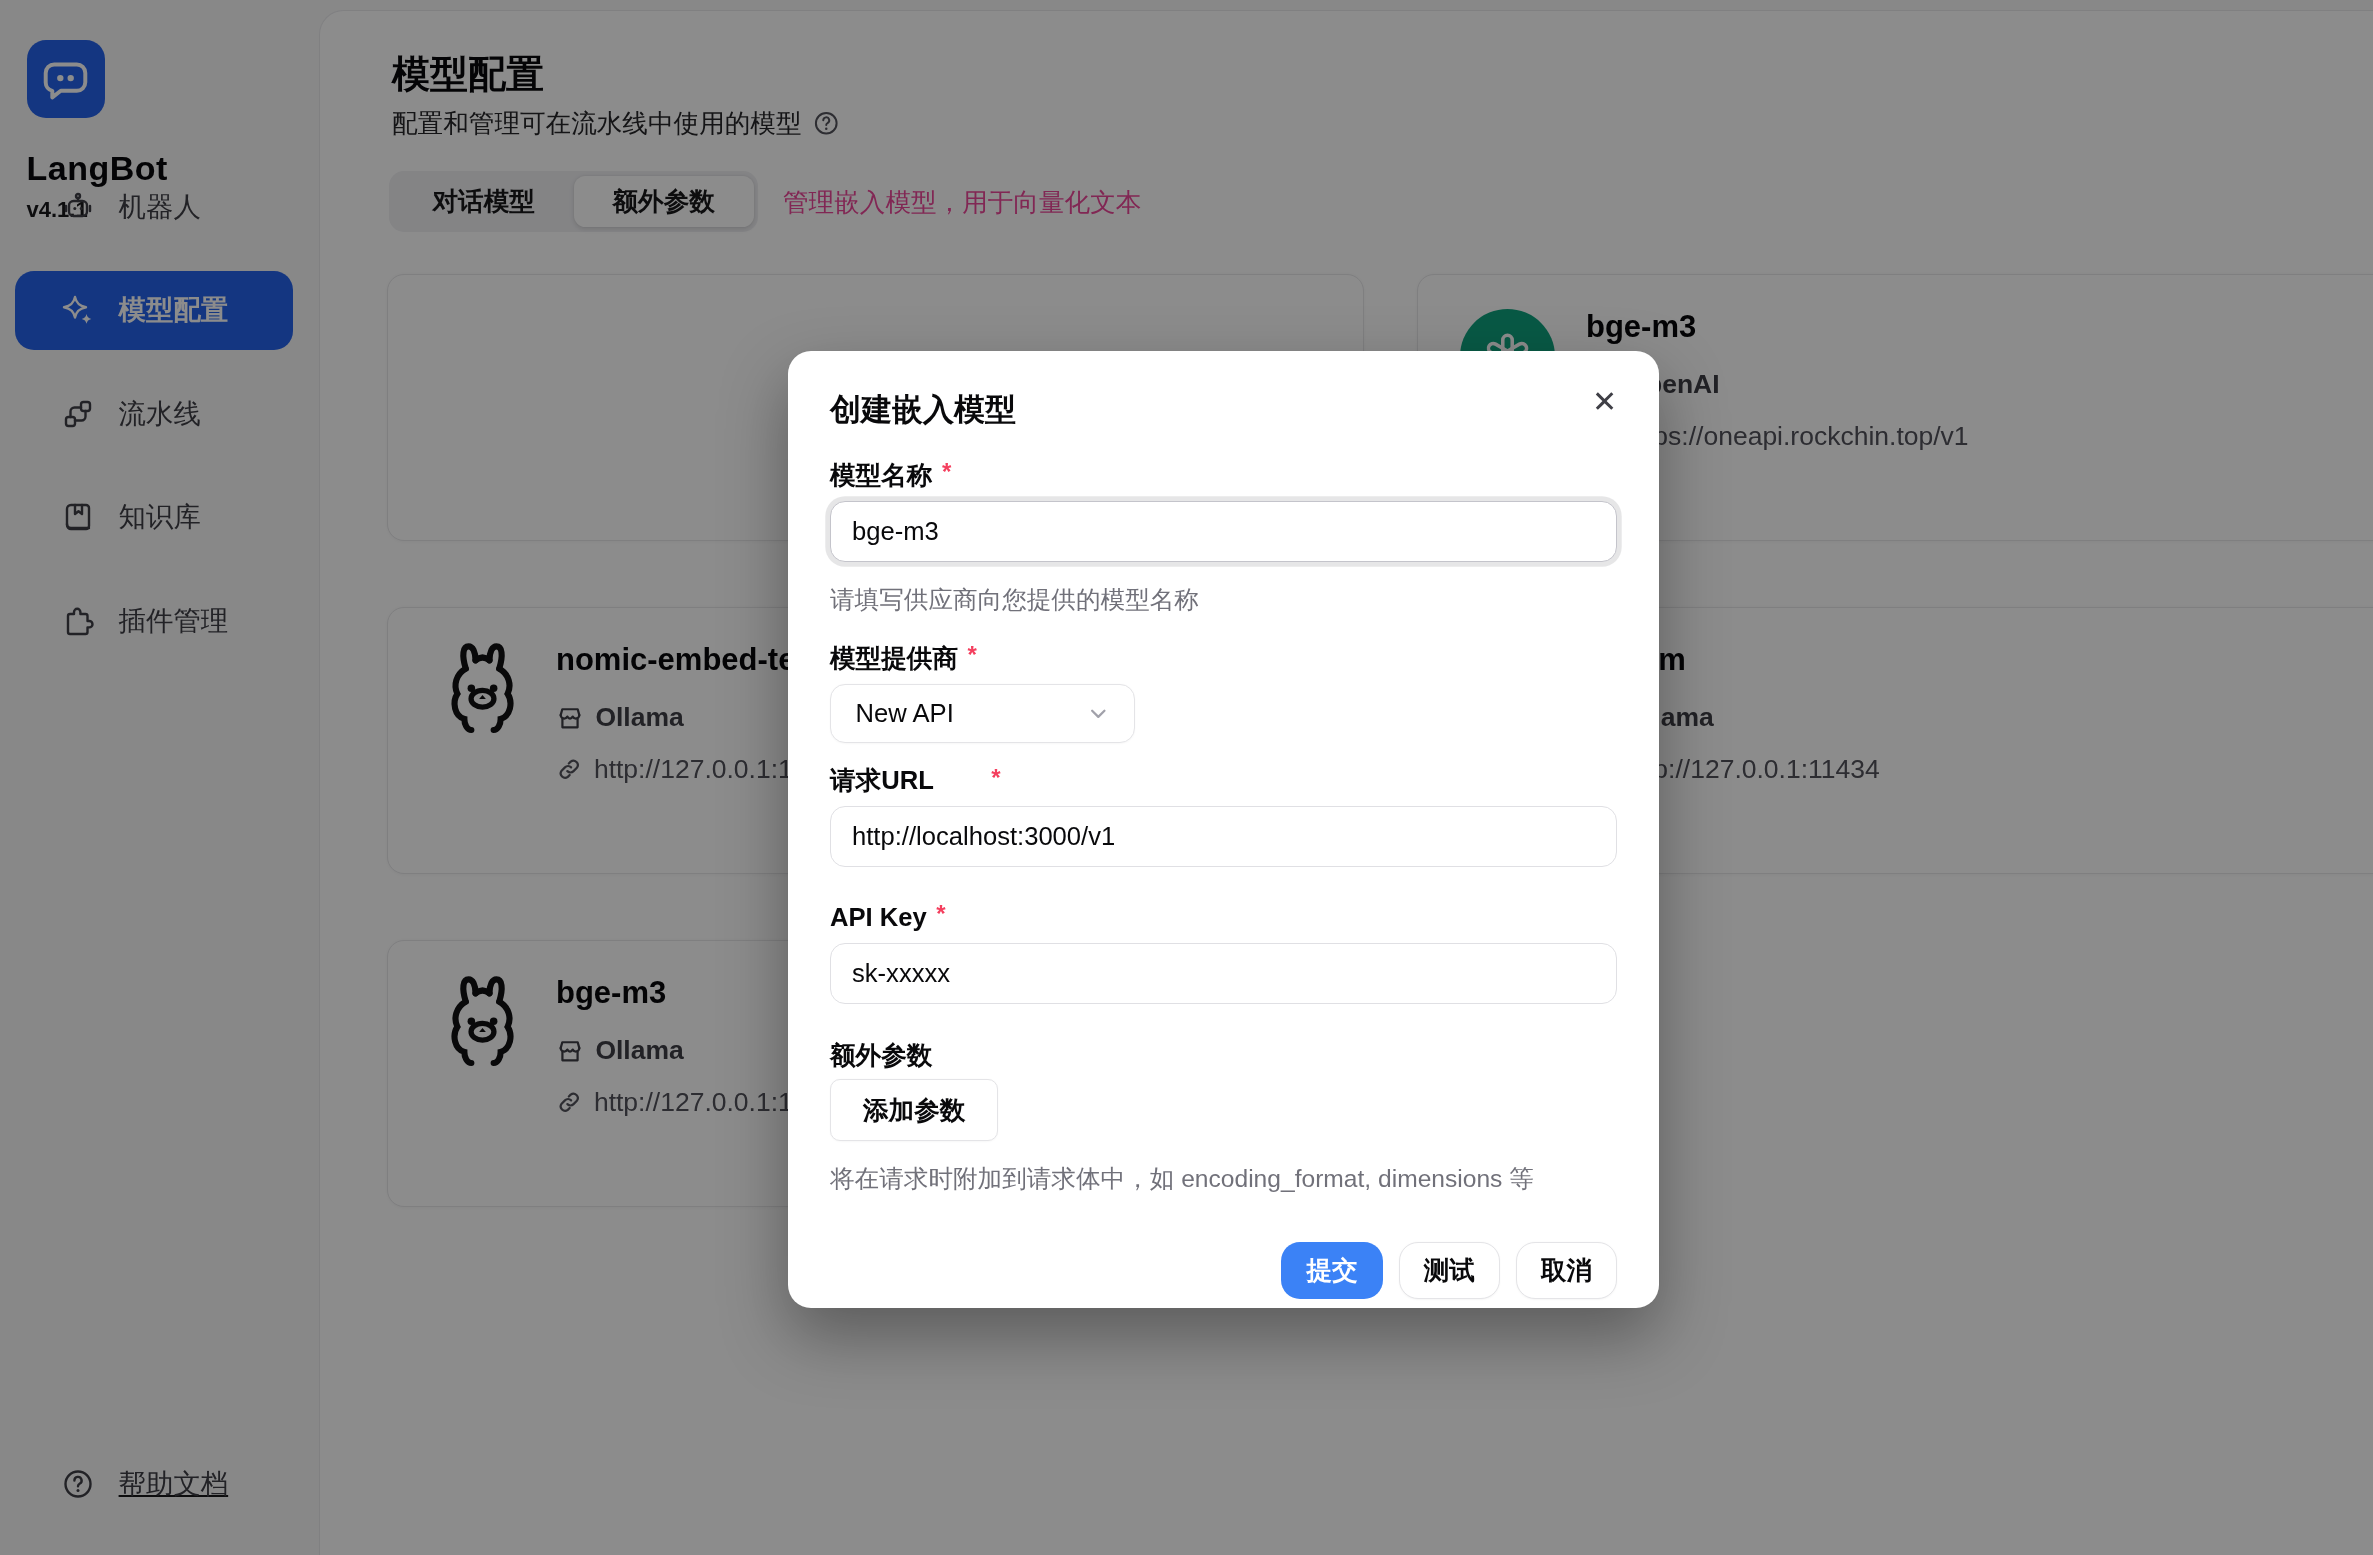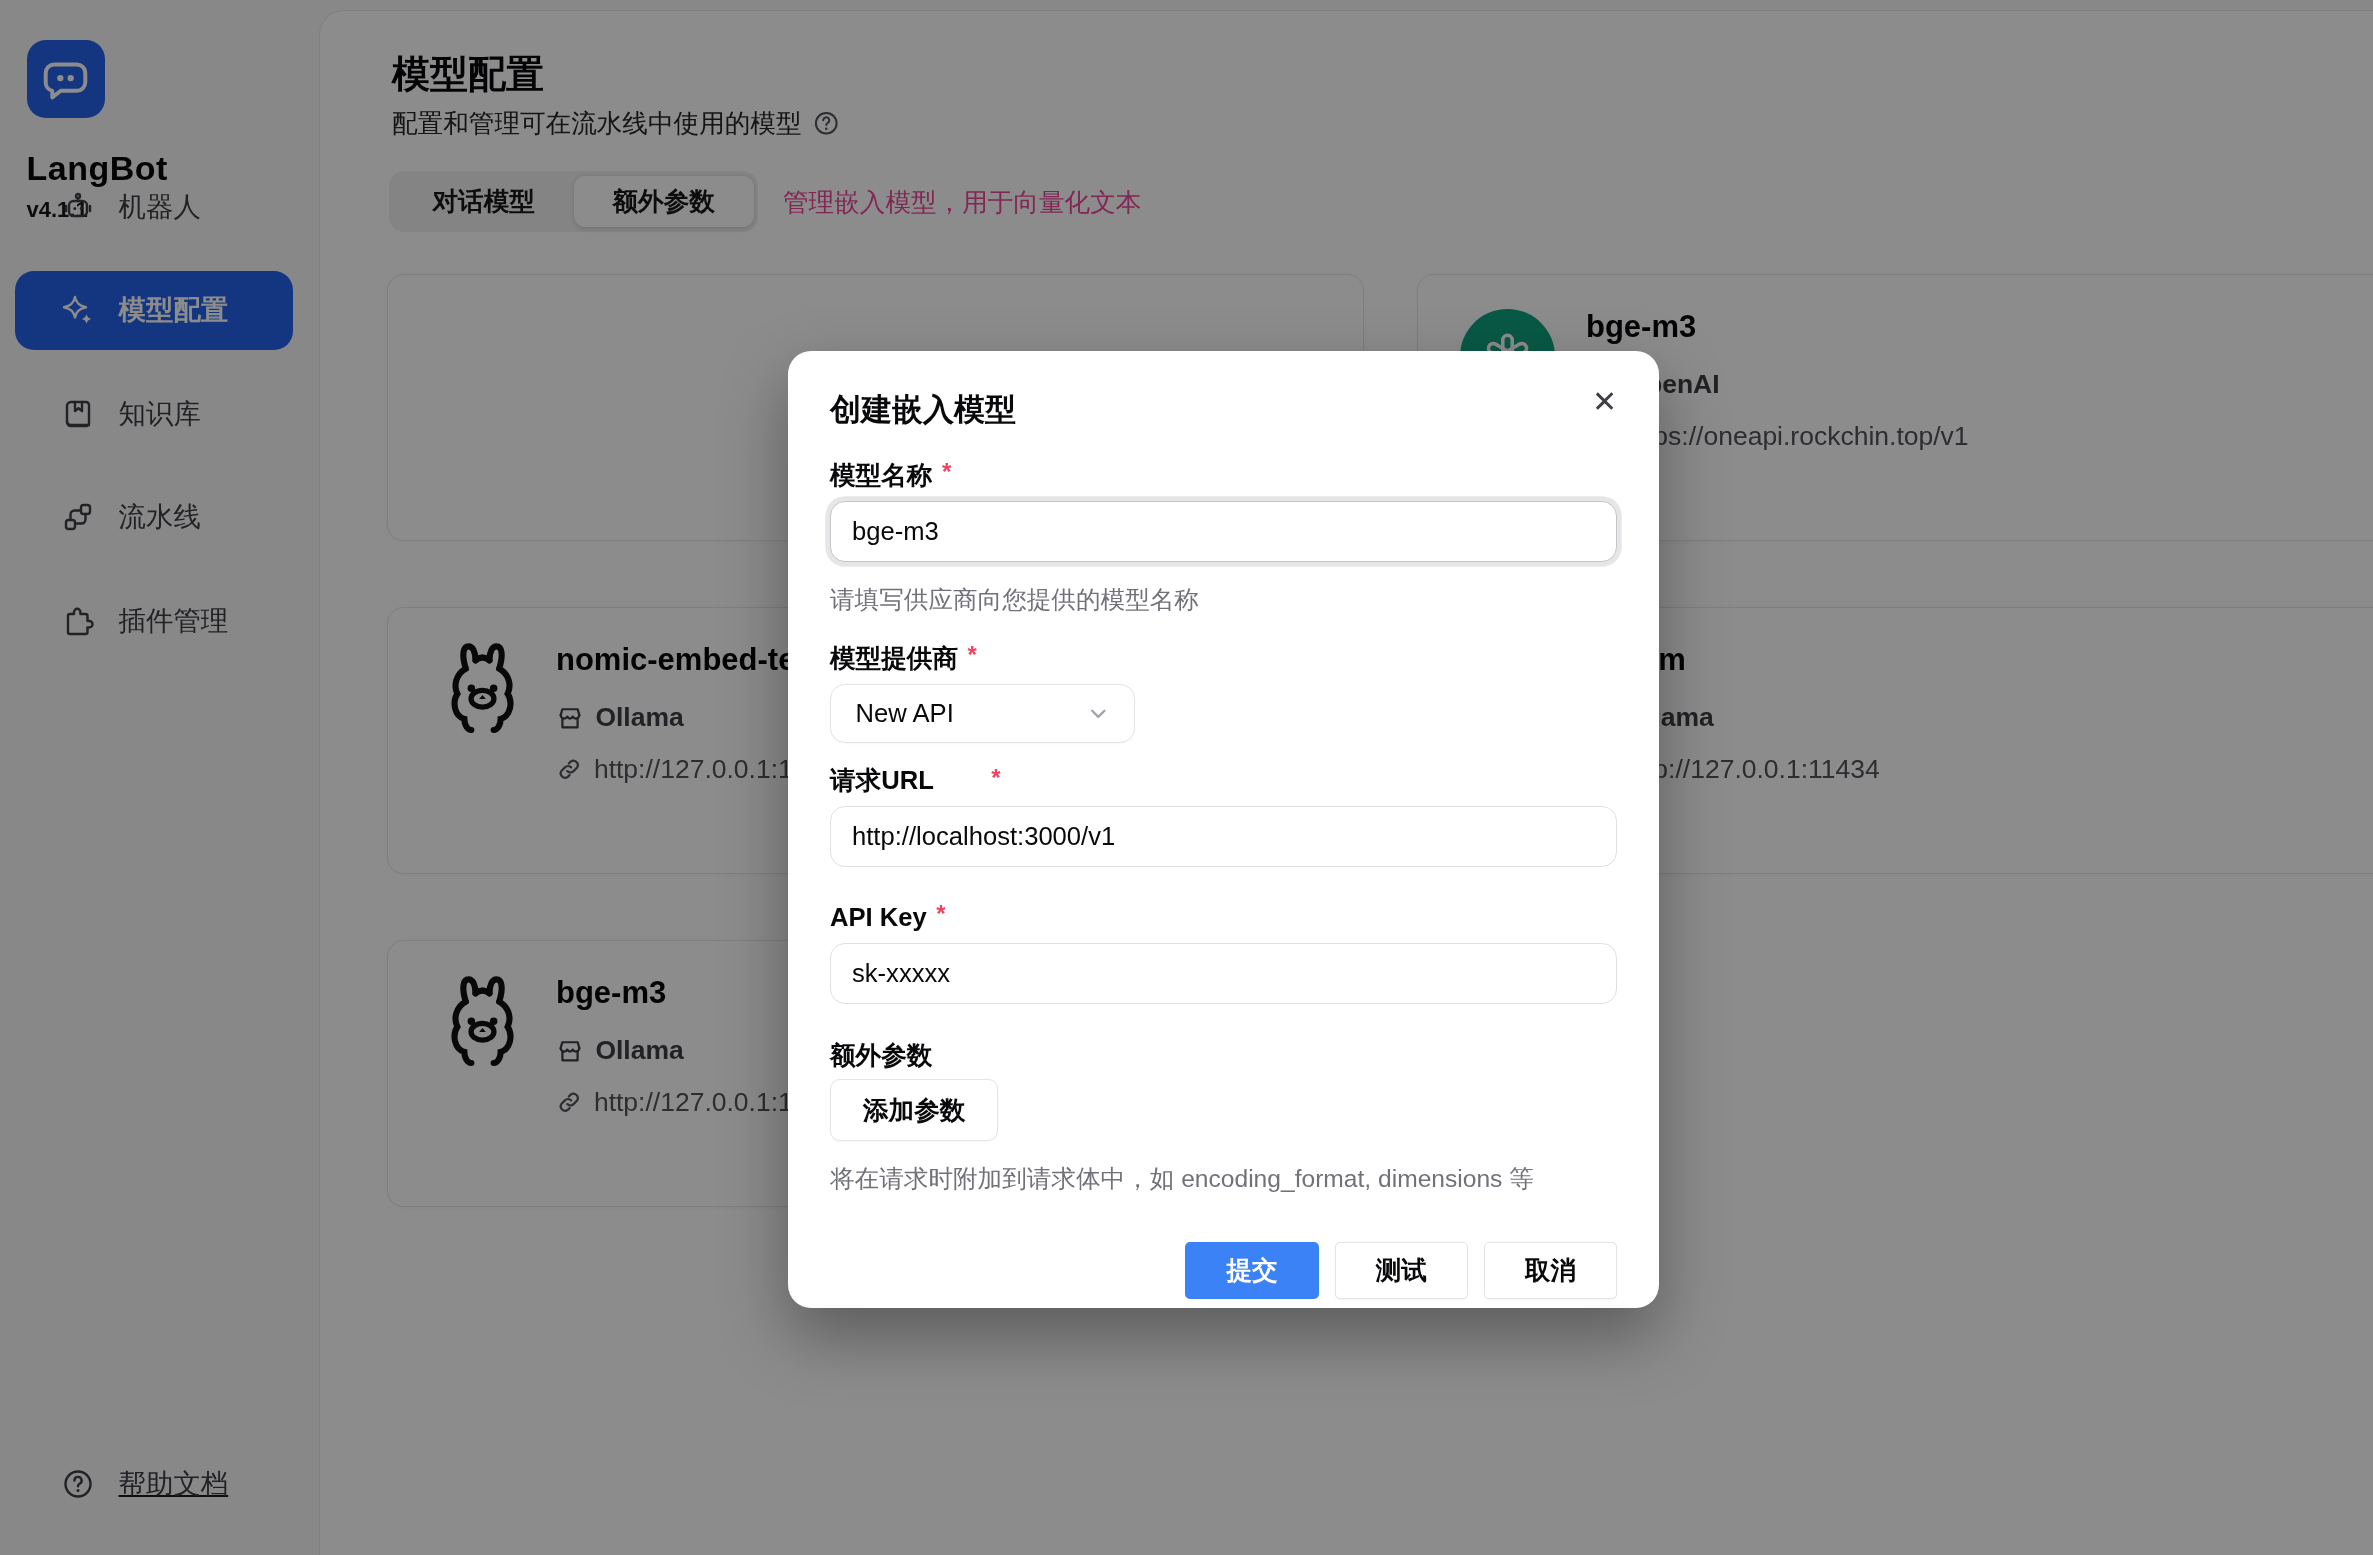--- a/index.html
+++ b/index.html
@@ -50,21 +50,21 @@
   .f-label .req { color:var(--red,#f43f5e); margin-left:9.5px; font-size:24px; margin-top:-5.7px; }
   .lbl-1 { margin-top:28px; } .lbl-2 { margin-top:26.5px; } .lbl-3 { margin-top:22px;gap:48px; }
   .lbl-4 { margin-top:34px; } .lbl-5 { margin-top:36px; }
   .t-input { display:block; width:787px; height:61px; border-radius:15px; border:1.9px solid #e0e0e4; font-size:25.6px; color:#09090b; padding:0 21px; margin-top:9.5px; outline:none; background:#fff; font-family:inherit; }
   .t-input.focused { border:1.9px solid #c4c4cb; box-shadow:0 0 0 4.7px rgba(63,63,70,.13); }
   .helper { font-size:24.6px; color:#71717a; margin-top:21px; }
   .select { width:305px; height:59px; border-radius:15px; border:1.9px solid #e4e4e7; margin-top:9.5px; display:flex; align-items:center; justify-content:space-between; padding:0 23px 0 24.6px; cursor:pointer; background:#fff; box-shadow:0 0.9px 1.9px rgba(0,0,0,.03); }
   .select .sel-value { font-size:25.6px; color:#09090b; }
   .add-param-btn { margin-top:7.6px; height:62px; padding:0 32px; border-radius:10px; border:1.9px solid #e4e4e7; background:#fff; font-size:25.6px; font-weight:600; color:#09090b; cursor:pointer; box-shadow:0 0.9px 1.9px rgba(0,0,0,.03); font-family:inherit; }
   .btn-row { display:flex; justify-content:flex-end; gap:16px; margin-top:47px; }
-  .btn { height:57px; padding:0 40px; border-radius:5px; font-size:25.6px; font-weight:600; display:flex; align-items:center; justify-content:center; cursor:pointer; border:1.9px solid transparent; font-family:inherit; }
+  .btn { height:57px; padding:0 24px; border-radius:19px; font-size:25.6px; font-weight:600; display:flex; align-items:center; justify-content:center; cursor:pointer; border:1.9px solid transparent; font-family:inherit; }
   .btn.primary { background:var(--submit,#3b82f6); color:#fff; }
   .btn.ghost { background:#fff; color:#09090b; border-color:#e4e4e7; box-shadow:0 0.9px 1.9px rgba(0,0,0,.04); }
 
   .openai-badge { width:95px; height:95px; border-radius:50%; background:var(--green,#10a37f); display:flex; align-items:center; justify-content:center; }
   svg { display:block; }
 </style>
 </head>
 <body>
 
 <div id="app">
@@ -107,38 +107,38 @@
             <path d="M13 3 C14.3 9.2 17.2 12 24 13.3 C17.2 14.6 14.3 17.4 13 23.6 C11.7 17.4 8.8 14.6 2 13.3 C8.8 12 11.7 9.2 13 3 Z" stroke="#fff" stroke-width="2.4" stroke-linejoin="round"></path>
             <path d="M24.5 20 c0.7 3 1.9 4.2 4.8 4.9 c-2.9 0.7 -4.1 1.9 -4.8 4.9 c-0.7 -3 -1.9 -4.2 -4.8 -4.9 c2.9 -0.7 4.1 -1.9 4.8 -4.9 z" fill="#fff"></path>
           </svg>
         </span>
         <span class="nav-label">模型配置</span>
       </div>
 
       <div class="nav-item">
         <span class="nav-icon">
           <svg width="32" height="32" viewBox="0 0 32 32" fill="none" stroke="#3f3f46" stroke-width="2.4" stroke-linecap="round" stroke-linejoin="round">
-            <path d="M9 4 h15 a3 3 0 0 1 3 3 v18 a3 3 0 0 1 -3 3 H9 a4 4 0 0 1 -4 -4 V8 a4 4 0 0 1 4 -4 z"></path>
-            <path d="M5 23 a4 4 0 0 0 4 4 h18"></path>
-            <path d="M13 4 v9 l3.5 -2.8 L20 13 V4"></path>
-          </svg>
-        </span>
-        <span class="nav-label">知识库</span>
-      </div>
-
-      <div class="nav-item">
-        <span class="nav-icon">
-          <svg width="32" height="32" viewBox="0 0 32 32" fill="none" stroke="#3f3f46" stroke-width="2.4" stroke-linecap="round" stroke-linejoin="round">
             <rect x="19" y="4" width="9" height="9" rx="2.5"></rect>
             <rect x="4" y="19" width="9" height="9" rx="2.5"></rect>
             <path d="M8.5 19 v-5.5 a4 4 0 0 1 4 -4 h6.5"></path>
             <path d="M23.5 13 v5.5 a4 4 0 0 1 -4 4 h-6.5"></path>
           </svg>
         </span>
         <span class="nav-label">流水线</span>
+      </div>
+
+      <div class="nav-item">
+        <span class="nav-icon">
+          <svg width="32" height="32" viewBox="0 0 32 32" fill="none" stroke="#3f3f46" stroke-width="2.4" stroke-linecap="round" stroke-linejoin="round">
+            <path d="M9 4 h15 a3 3 0 0 1 3 3 v18 a3 3 0 0 1 -3 3 H9 a4 4 0 0 1 -4 -4 V8 a4 4 0 0 1 4 -4 z"></path>
+            <path d="M5 23 a4 4 0 0 0 4 4 h18"></path>
+            <path d="M13 4 v9 l3.5 -2.8 L20 13 V4"></path>
+          </svg>
+        </span>
+        <span class="nav-label">知识库</span>
       </div>
 
       <div class="nav-item">
         <span class="nav-icon">
           <svg width="32" height="32" viewBox="0 0 32 32" fill="none" stroke="#3f3f46" stroke-width="2.4" stroke-linejoin="round">
             <path d="M12 7 a3.2 3.2 0 0 1 6.4 0 V9 h5.1 a2 2 0 0 1 2 2 v5 h1.8 a3.2 3.2 0 0 1 0 6.4 H25.5 v4.6 a2 2 0 0 1 -2 2 H8 a2 2 0 0 1 -2 -2 V11 a2 2 0 0 1 2 -2 h4 z"></path>
           </svg>
         </span>
         <span class="nav-label">插件管理</span>
       </div>

